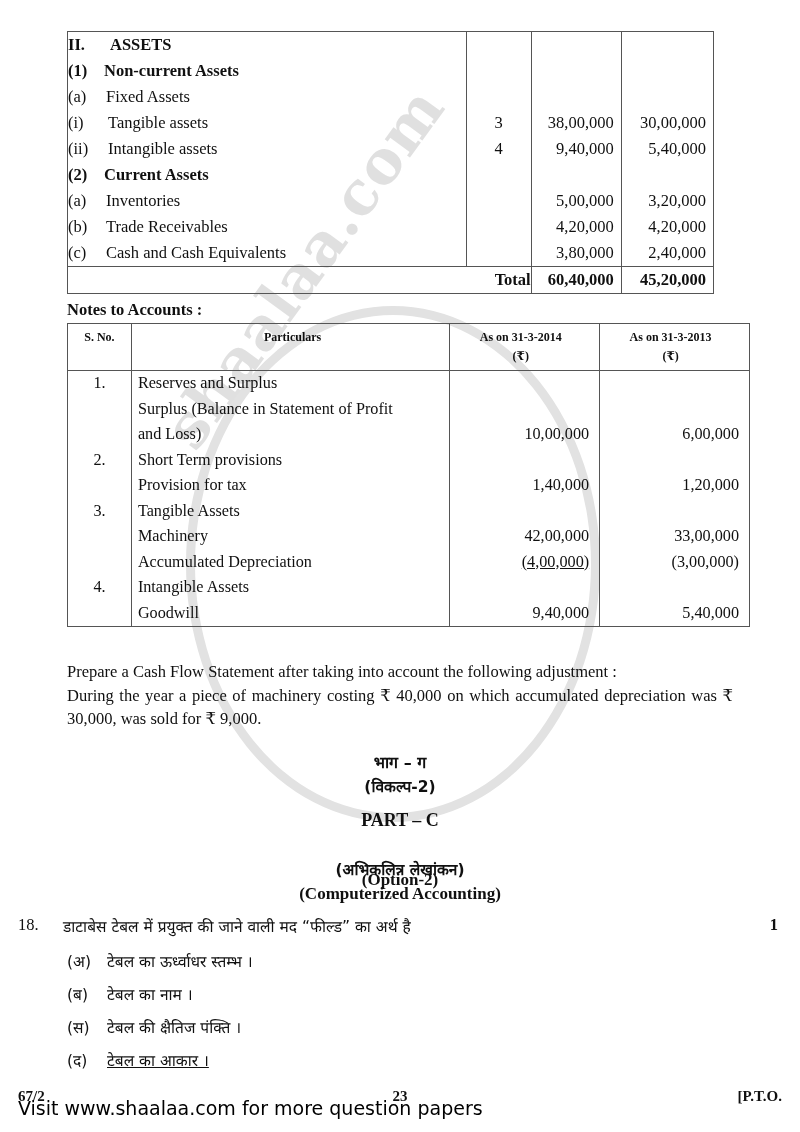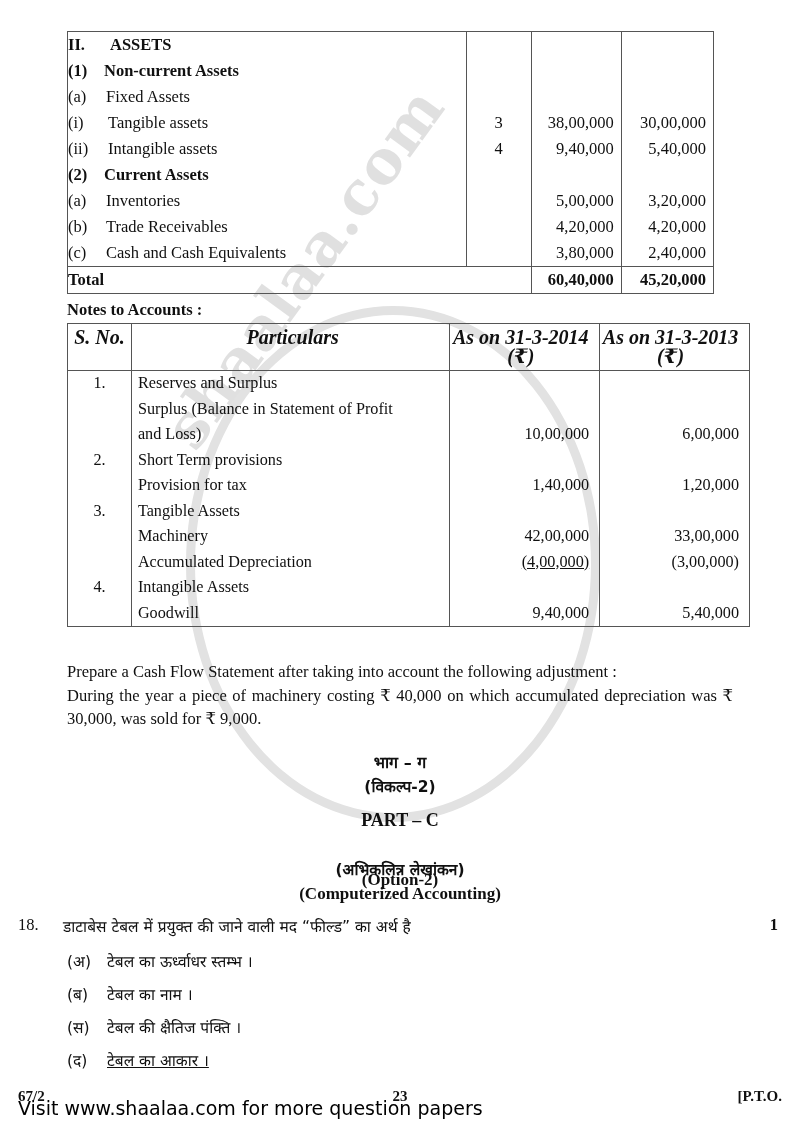--- a/index.html
+++ b/index.html
@@ -61,32 +61,32 @@
   .ind0 { padding-left: 6px; }
   .ind1 { padding-left: 48px; }
   .ind2 { padding-left: 84px; }
   .ind3 { padding-left: 122px; }
   .bold { font-weight: 700; }
   .mk-roman { display: inline-block; width: 42px; }
   .mk-num   { display: inline-block; width: 36px; }
   .mk-alpha { display: inline-block; width: 38px; }
   .mk-rom2  { display: inline-block; width: 40px; }
   .total-row td { font-weight: 700; height: 28px; line-height: 28px; }
-  .total-cell { text-align: left; }
+  .total-cell { text-align: right; }
 
   
   #notes-heading {
     position: absolute; left: 67px; top: 300px;
     font-size: 16.5px; font-weight: 700;
   }
 
   
   #tbl-notes { left: 67px; top: 323px; width: 683px; }
-  #tbl-notes th { font-weight: 700; font-size: 20px; text-align: center;
-                  padding: 4px 2px; line-height: 19px; font-style: italic; }
+  #tbl-notes th { font-weight: 700; font-size: 12px; text-align: center;
+                  padding: 4px 2px; line-height: 19px; }
   #tbl-notes td { font-size: 16.2px; line-height: 25.5px; height: 25.5px; }
   .n-sno  { width: 64px; text-align: center; }
   .n-part { width: 319px; padding-left: 6px !important; }
   .n-v1   { width: 150px; text-align: right; padding-right: 10px !important; }
   .n-v2   { width: 150px; text-align: right; padding-right: 10px !important; }
   .notes-body td { border-left: 1.3px solid #555; border-right: 1.3px solid #555; }
 
   
   .para {
     position: absolute; font-size: 16.5px; line-height: 23px;

